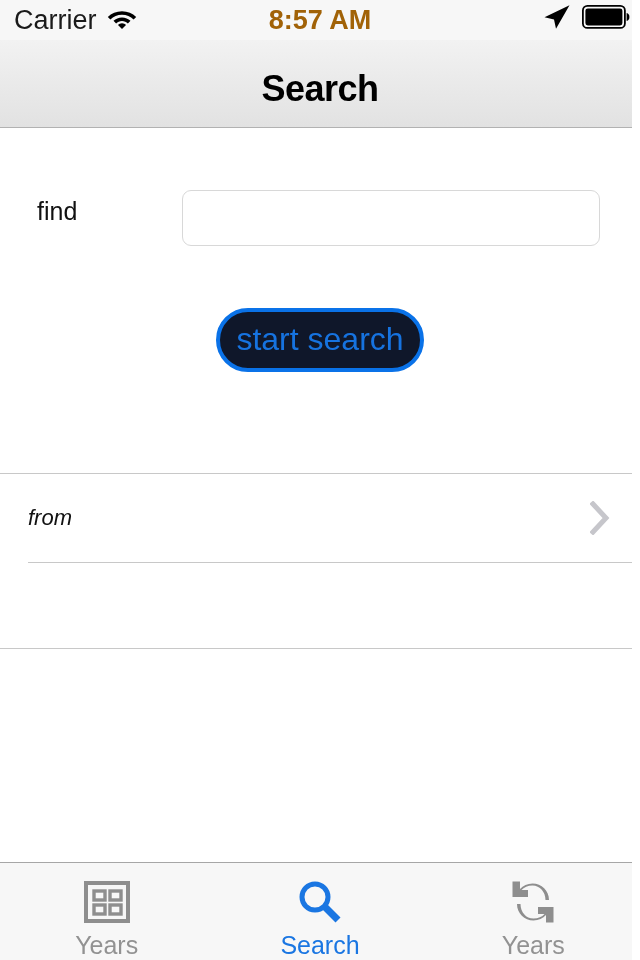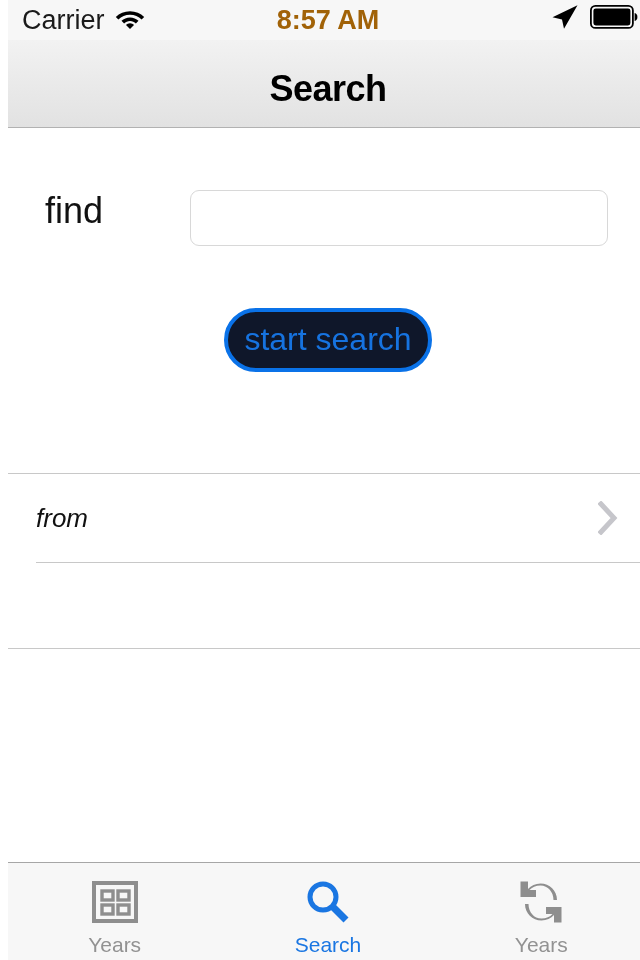--- a/index.html
+++ b/index.html
@@ -11,21 +11,20 @@
     font-family: "Liberation Sans", sans-serif;
     -webkit-font-smoothing: antialiased;
   }
 
   #screen {
     position: relative;
     width: 632px;
     height: 960px;
     overflow: hidden;
     background: #ffffff;
-    margin-left: 8px;
   }
 
   
   #status-bar {
     position: absolute;
     top: 0; left: 0;
     width: 640px;
     height: 40px;
     background: #f7f7f7;
     display: flex;
@@ -83,21 +82,21 @@
     top: 129px; left: 0;
     width: 640px;
     height: 733px;
     background: #ffffff;
   }
 
   #find-label {
     position: absolute;
     left: 37px;
     top: 62px;
-    font-size: 36px;
+    font-size: 25px;
     color: #111111;
     line-height: 40px;
   }
 
   #find-input {
     position: absolute;
     left: 182px;
     top: 61px;
     width: 418px;
     height: 56px;
@@ -154,21 +153,21 @@
     width: 640px;
     height: 88px;
     background: #ffffff;
     cursor: pointer;
   }
   .list-row .row-label {
     position: absolute;
     left: 28px;
     top: 50%;
     transform: translateY(-50%);
-    font-size: 26px;
+    font-size: 22px;
     font-style: italic;
     color: #111111;
   }
   .chevron {
     position: absolute;
     right: 28px;
     top: 50%;
     transform: translateY(-50%);
     width: 22px;
     height: 34px;
@@ -196,21 +195,21 @@
   }
   .tab-icon {
     width: 52px;
     height: 52px;
     display: flex;
     align-items: center;
     justify-content: center;
   }
   .tab-label {
     margin-top: 2px;
-    font-size: 21px;
+    font-size: 25px;
     line-height: 30px;
   }
   .tab-label.inactive { color: #929292; }
   .tab-label.active   { color: #1a76e2; }
 </style>
 </head>
 <body>
 
 <div id="screen">
 

